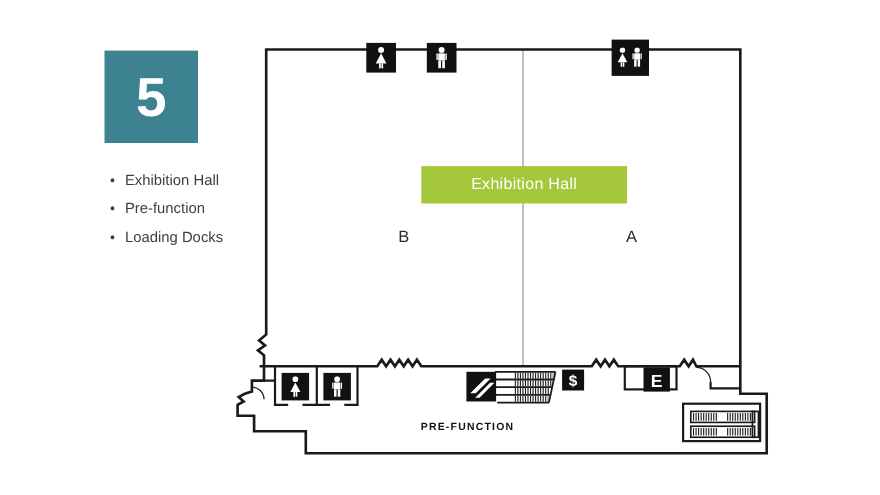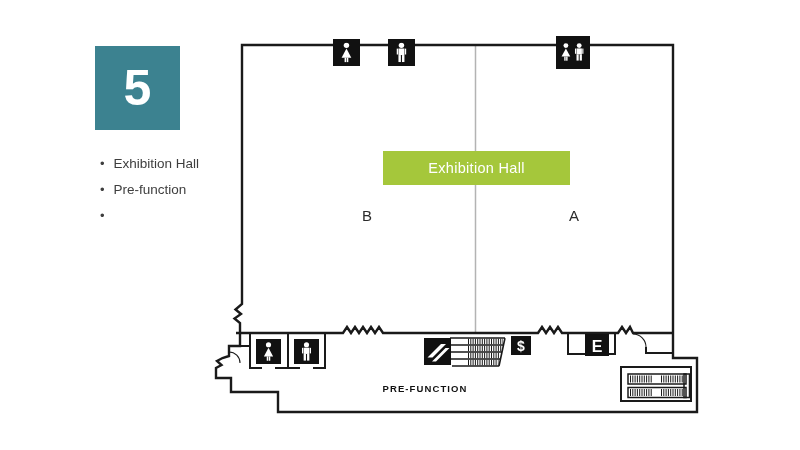--- a/index.html
+++ b/index.html
@@ -138,20 +138,21 @@
     <li>
       <span class="bullet">•</span>
       <span>Exhibition Hall</span>
     </li>
     <li>
       <span class="bullet">•</span>
       <span>Pre-function</span>
     </li>
     <li>
       <span class="bullet">•</span>
+      <span>Loading Docks</span>
     </li>
   </ul>
 
   <div class="hall-label">
     <span>Exhibition Hall</span>
   </div>
 
   <div class="section-letter section-b">B</div>
   <div class="section-letter section-a">A</div>
 

